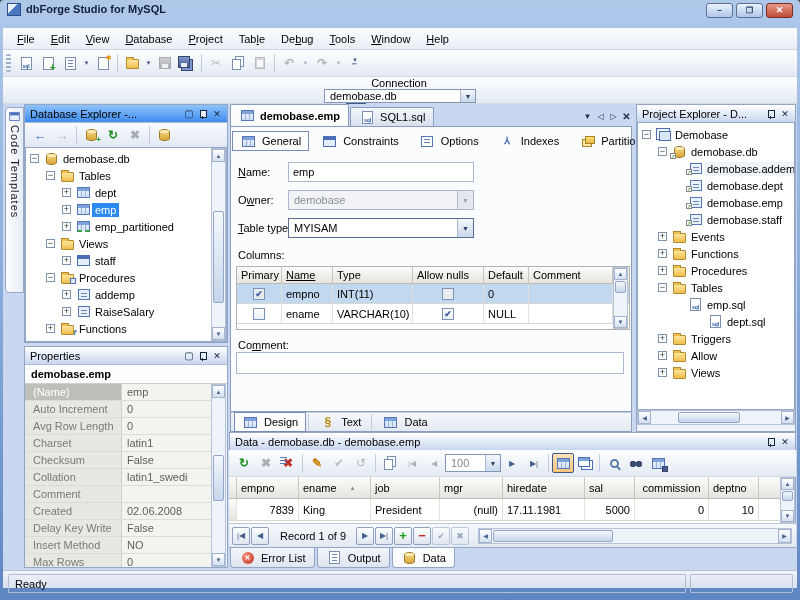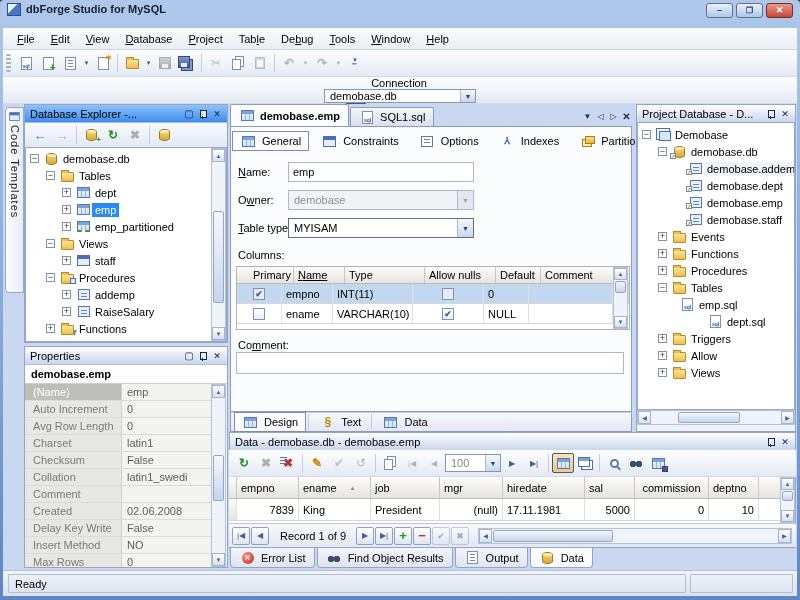--- a/index.html
+++ b/index.html
@@ -202,21 +202,21 @@
   [data-name="cancel-record-icon"]::before{content:"✖";font-size:9px;}
   .navlabel{padding:0 10px;}
 
   
   .docktabs{position:absolute;left:229px;top:548px;width:567px;height:21px;display:flex;gap:2px;padding-left:1px;}
   .docktab{display:inline-flex;align-items:center;gap:5px;padding:0 8px;height:20px;border:1px solid #93A4C4;border-top:none;
            border-radius:0 0 4px 4px;background:linear-gradient(#F2F5FA,#DFE5EF);}
   .docktab.active{background:#FBFCFD;}
 
   
-  .statusbar{position:absolute;left:3px;top:570px;right:3px;height:26px;background:linear-gradient(#F0F4F9,#D9E1EE);
+  .statusbar{position:absolute;left:3px;top:570px;right:3px;height:18px;background:linear-gradient(#F0F4F9,#D9E1EE);
              border-top:1px solid #B6C2D8;display:flex;align-items:center;padding-left:48px;}
   .scell{position:absolute;top:3px;height:19px;border:1px solid #B0BDD4;border-radius:1px;display:flex;align-items:center;padding-left:6px;}
 </style>
 </head>
 <body>
 
 <div id="win" data-name="application-window">
 
   <div class="titlebar" data-name="title-bar">
     <span class="i-app" data-name="app-icon"></span>
@@ -593,21 +593,21 @@
   </div>
   <span class="formlabel" style="top:222px;" id="lbl-type" data-name="table-type-label"><u>T</u>able type:</span>
   <div class="fcombo" style="left:288px;top:218px;width:186px;border-color:#5A6E92;" data-name="table-type-combo">
     <span data-name="table-type-value">MYISAM</span>
     <span class="cbtn" data-name="chevron-down-icon">▼</span>
   </div>
   <span class="formlabel" style="top:249px;" id="lbl-columns" data-name="columns-label">Columns:</span>
 
   <div style="position:absolute;left:236px;top:266px;width:394px;height:64px;border:1px solid #B5B3AC;background:#fff;overflow:hidden;" id="cols-grid" data-name="columns-grid">
       <div class="ghead" data-name="columns-grid-header">
-        <span class="gh" data-name="column-header-primary" style="width: 45px; margin-left: 12px;">Primary</span>
+        <span class="gh" data-name="column-header-primary" style="width: 45px;">Primary</span>
         <span class="gh" data-name="column-header-name" style="width: 51px; text-decoration: underline;">Name</span>
         <span class="gh" data-name="column-header-type" style="width: 80px;">Type</span>
         <span class="gh" data-name="column-header-allow-nulls" style="width: 71px;">Allow nulls</span>
         <span class="gh" data-name="column-header-default" style="width: 45px;">Default</span>
         <span class="gh" data-name="column-header-comment" style="width: 84px;">Comment</span>
       </div>
       <div class="grow sel" data-name="column-row-empno" style="height: 20px;">
         <span class="gc center" data-name="primary-key-cell" style="width: 45px;">
           <span class="cb checked grey" data-name="primary-key-checkbox"></span>
         </span>
@@ -659,21 +659,21 @@
       <span class="subtab" data-name="view-tab-data">
         <span class="ico-cell" data-name="data-icon">
           <span class="i-table" style="background:#D8E6F8;"></span>
         </span>
         <span data-name="view-tab-label">Data</span>
       </span>
     </div>
 
   <div class="panel" style="left:636px;top:104px;width:160px;height:328px;" data-name="project-explorer-panel">
     <div class="phdr" data-name="project-explorer-header">
-      <span class="ptitle" data-name="project-explorer-title">Project Database - D...</span>
+      <span class="ptitle" data-name="project-explorer-title">Project Explorer - D...</span>
       <span class="pbtn" data-name="panel-pin-icon"></span>
       <span class="pbtn" data-name="panel-close-icon"></span>
     </div>
   </div>
   <div class="treebox" style="left:637px;top:122px;width:158px;height:288px;padding-top:3px;" id="proj-tree" data-name="project-explorer-tree">
       <div class="trow" data-name="project-tree-item-demobase" style="padding-left: 4px;">
         <span class="expander" data-name="collapse-icon">−</span>
         <span class="ico-cell" data-name="project-icon">
           <span class="i-proj"></span>
         </span>
@@ -740,21 +740,21 @@
         </span>
         <span class="tlabel" data-name="tree-item-label">Procedures</span>
       </div>
       <div class="trow" data-name="project-tree-item-tables" style="padding-left: 20px;">
         <span class="expander" data-name="collapse-icon">−</span>
         <span class="ico-cell" data-name="folder-icon">
           <span class="i-folder"></span>
         </span>
         <span class="tlabel" data-name="tree-item-label">Tables</span>
       </div>
-      <div class="trow" data-name="project-tree-item-emp-sql" style="padding-left: 28px;">
+      <div class="trow" data-name="project-tree-item-emp-sql" style="padding-left: 36px;">
         <span class="exspacer" data-name="tree-indent-spacer"></span>
         <span class="ico-cell" data-name="sql-file-icon">
           <span class="i-page i-sql"></span>
         </span>
         <span class="tlabel" data-name="tree-item-label">emp.sql</span>
       </div>
       <div class="trow" data-name="project-tree-item-dept-sql" style="padding-left: 56px;">
         <span class="exspacer" data-name="tree-indent-spacer"></span>
         <span class="ico-cell" data-name="sql-file-icon">
           <span class="i-page i-sql"></span>
@@ -922,26 +922,20 @@
     </span>
   </div>
 
   <div class="docktabs" id="dock-tabs" data-name="dock-tab-bar">
       <span class="docktab" data-name="dock-tab-error-list">
         <span class="ico-cell" data-name="error-list-icon">
           <span class="i-errball"></span>
         </span>
         <span data-name="dock-tab-label">Error List</span>
       </span>
-      <span class="docktab" data-name="dock-tab-find-object-results">
-        <span class="ico-cell" data-name="find-results-icon">
-          <span class="i-binoc"></span>
-        </span>
-        <span data-name="dock-tab-label">Find Object Results</span>
-      </span>
       <span class="docktab" data-name="dock-tab-output">
         <span class="ico-cell" data-name="output-icon">
           <span class="i-page i-lines"></span>
         </span>
         <span data-name="dock-tab-label">Output</span>
       </span>
       <span class="docktab active" data-name="dock-tab-data">
         <span class="ico-cell" data-name="data-tab-icon">
           <span class="i-db"></span>
         </span>

